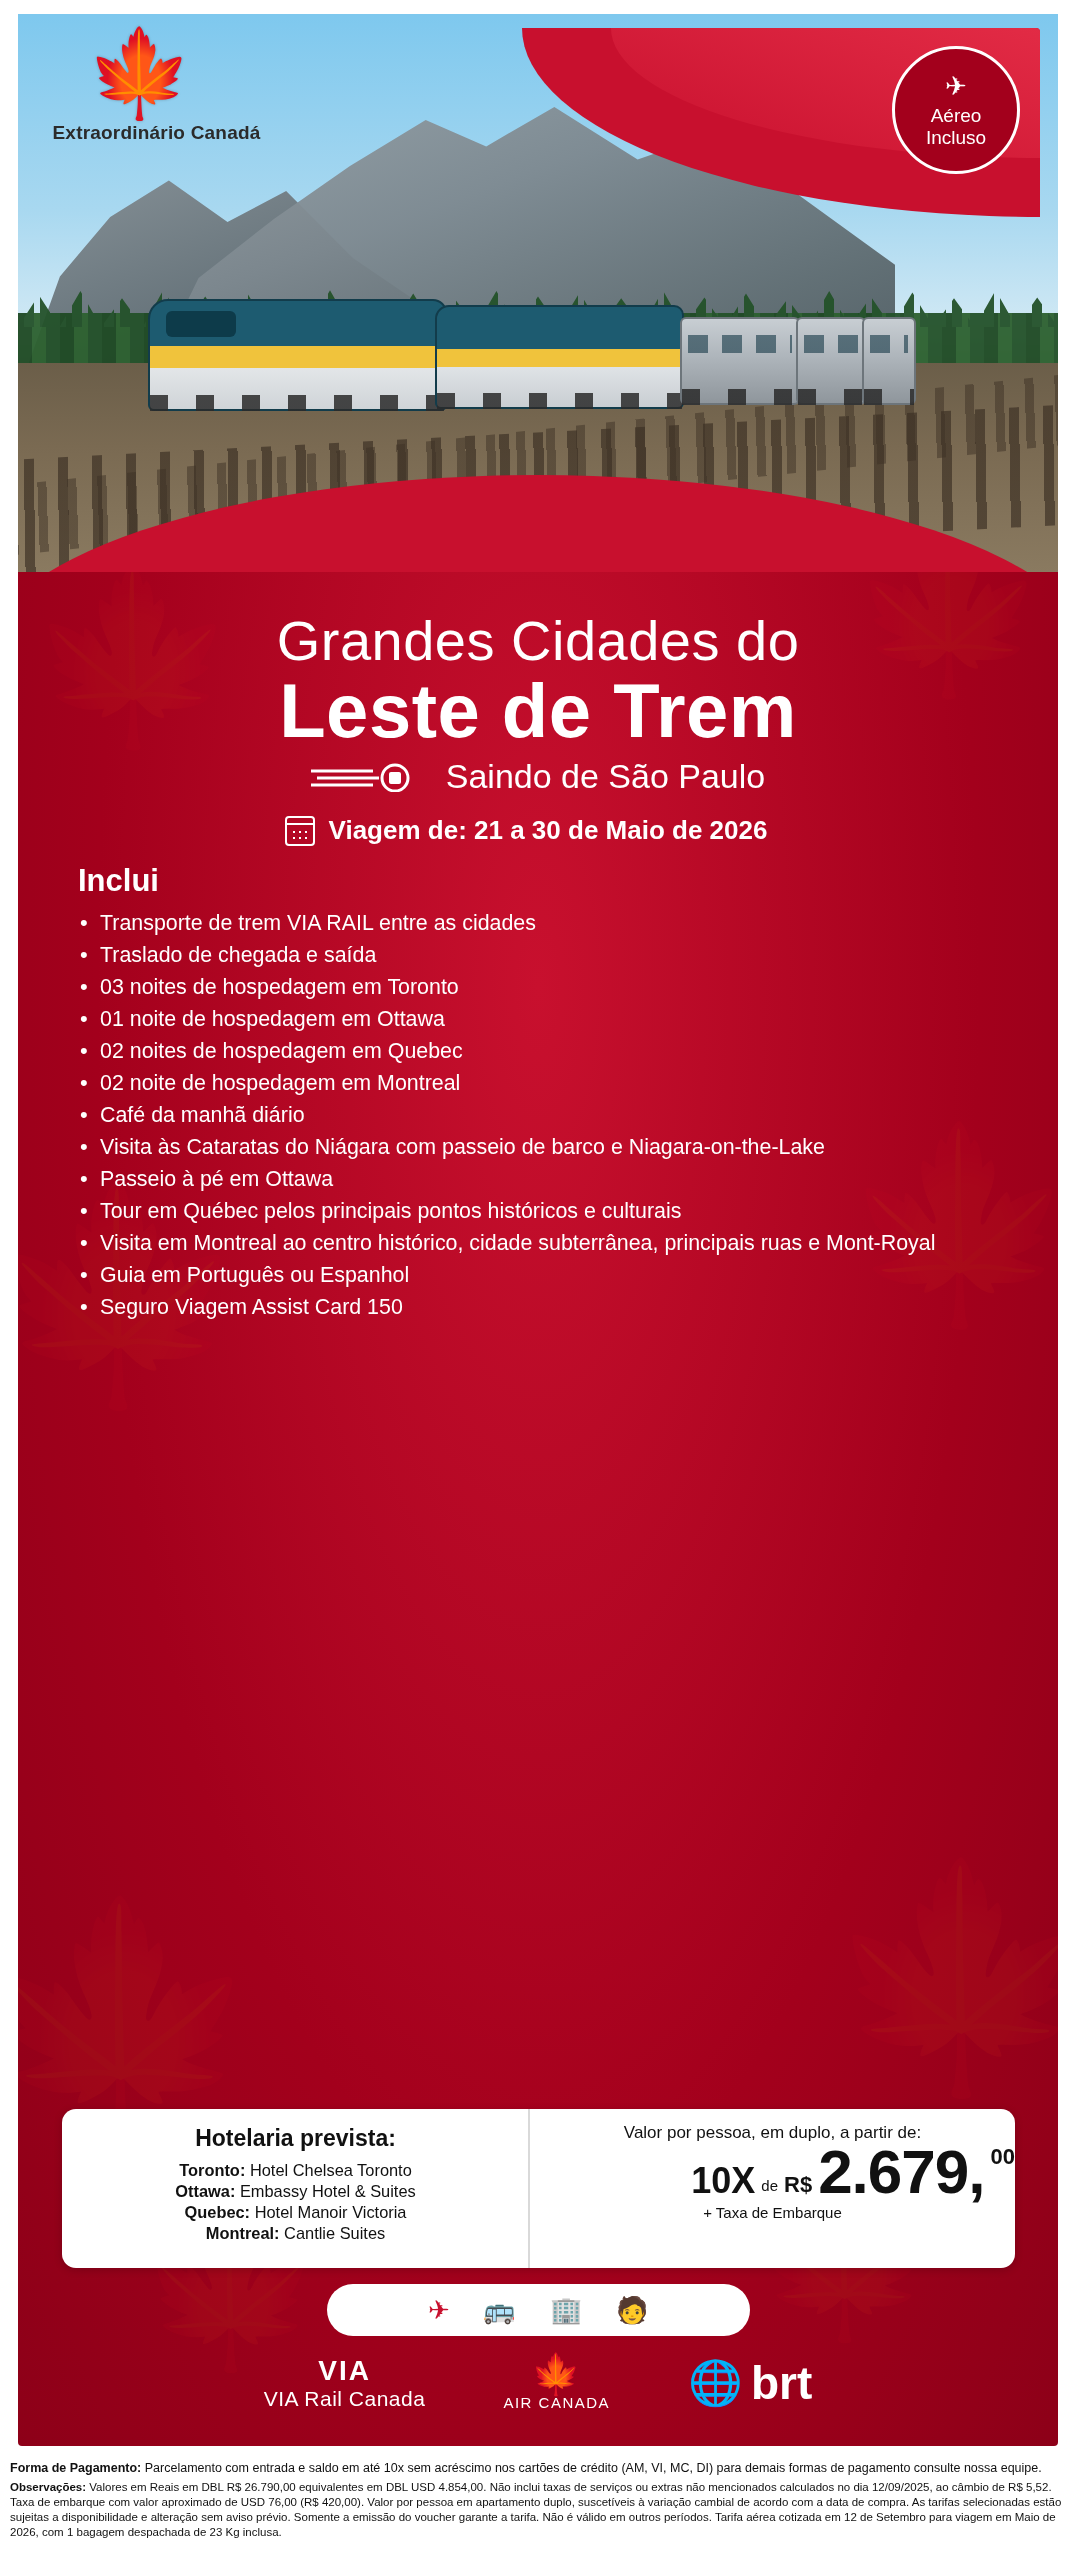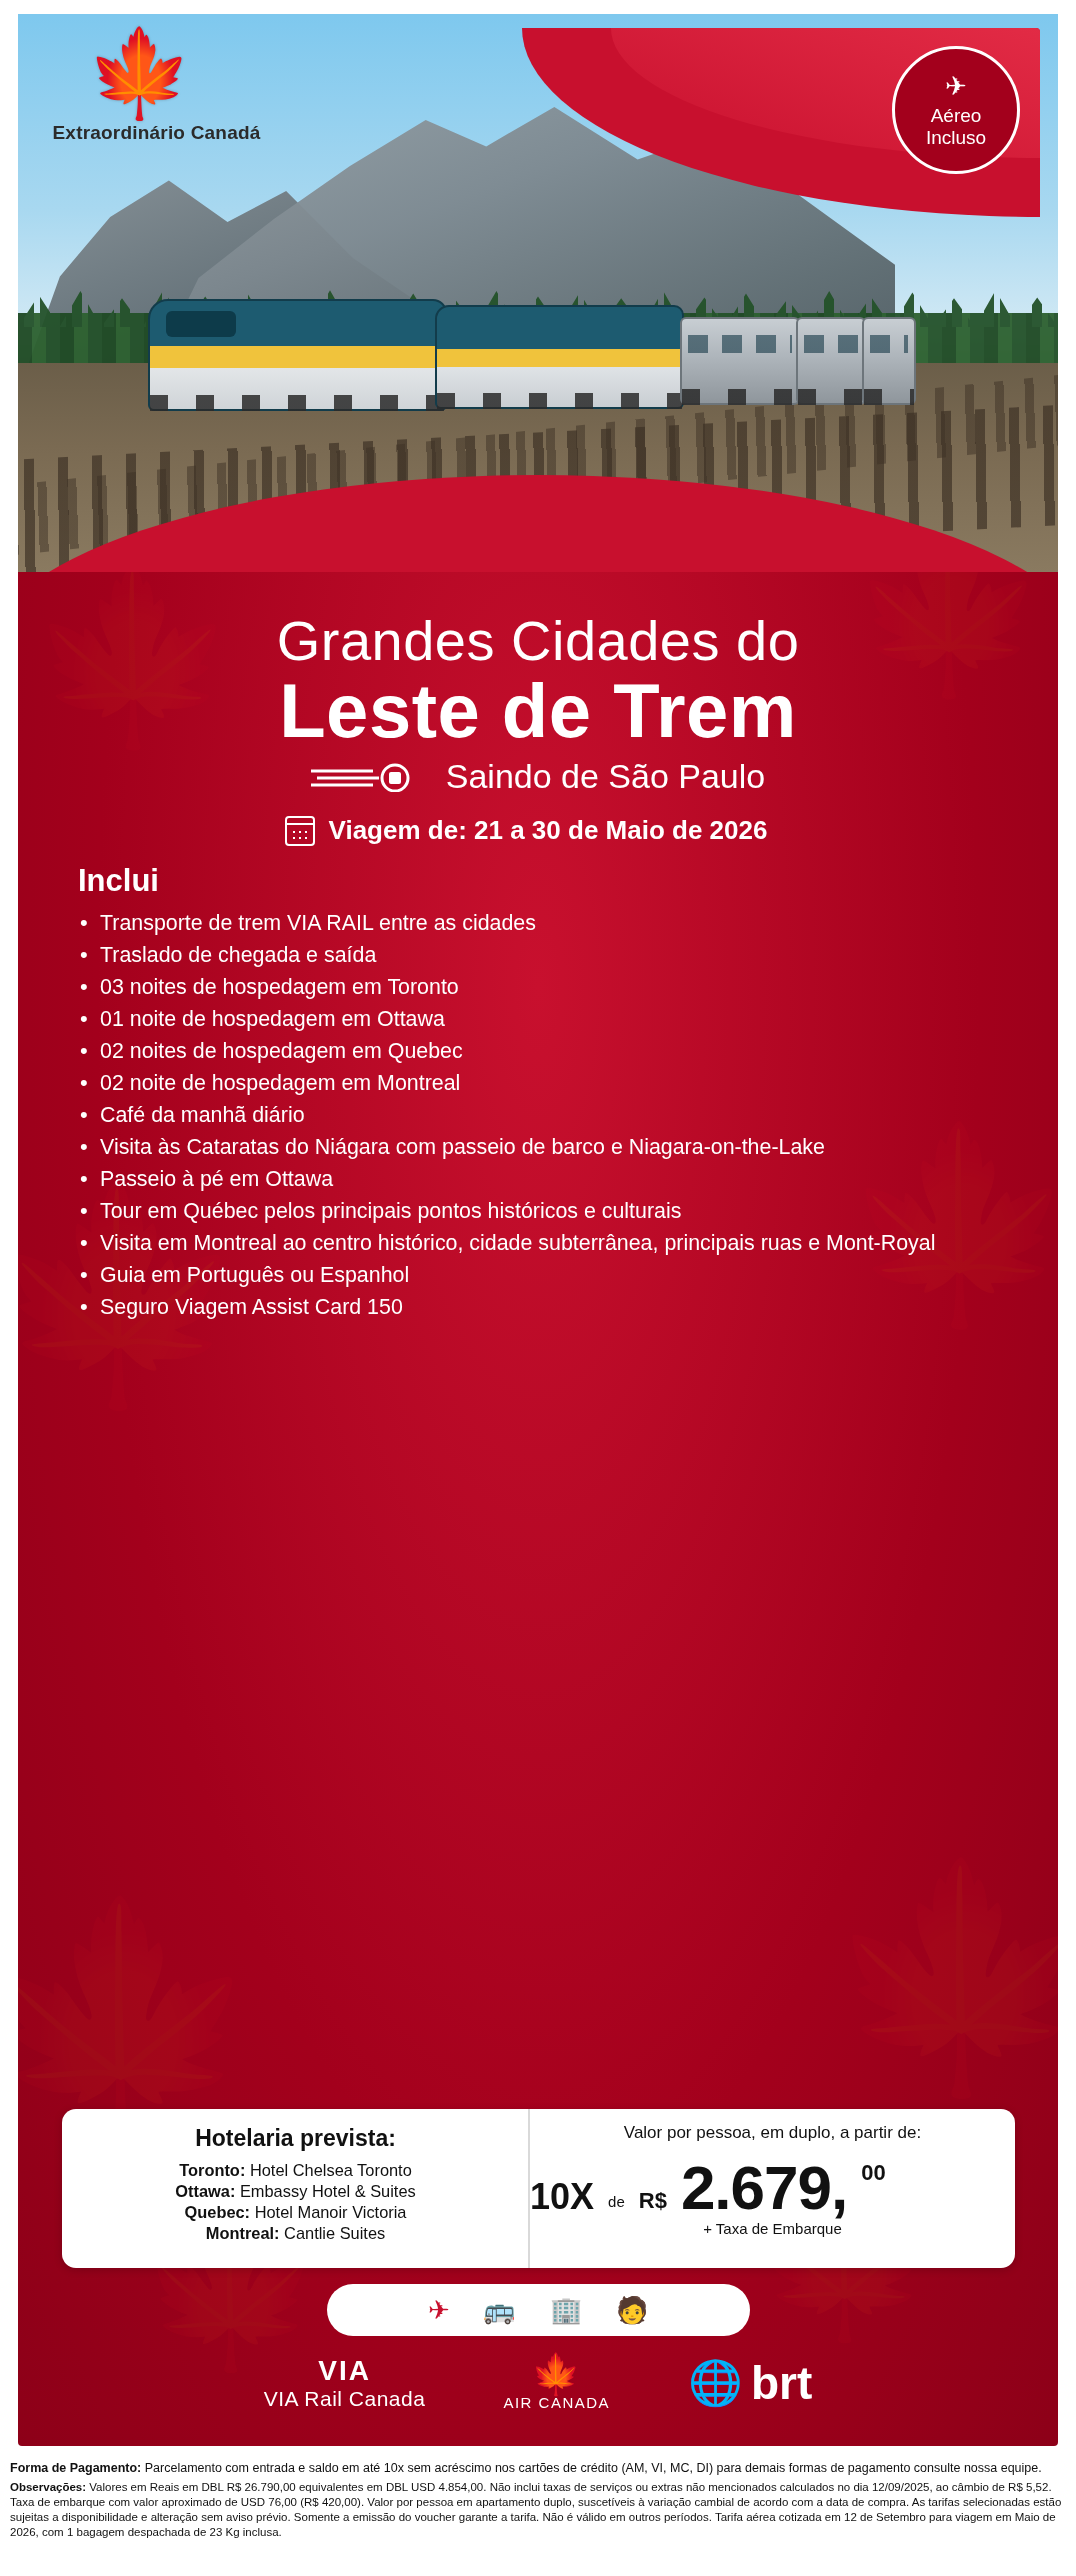--- a/index.html
+++ b/index.html
@@ -266,23 +266,23 @@
   .card-left {
     width: 468px; padding: 16px 10px 10px 11px; text-align: center;
     border-right: 2px solid #d9d9d9;
   }
   .card-left .h { font-size: 23px; font-weight: bold; color: #111; margin-bottom: 8px; }
   .card-left .row { font-size: 16.4px; color: #111; line-height: 21px; }
   .card-left .row b { font-weight: bold; }
   .card-right {
     flex: 1; text-align: center; padding-top: 14px; color: #111;
   }
-  .card-right .h { font-size: 17px; margin-bottom: 16px; }
+  .card-right .h { font-size: 17px; margin-bottom: 0; }
   .price-line {
-    display: flex; align-items: flex-end; justify-content: flex-start; gap: 14px;
+    display: flex; align-items: flex-end; justify-content: flex-end; gap: 6px;
   }
   .px { font-size: 36px; font-weight: bold; }
   .pde { font-size: 15px; padding-bottom: 8px; }
   .prs { font-size: 22px; font-weight: bold; padding-bottom: 4px; }
   .pmain { font-size: 62px; font-weight: bold; line-height: .95; letter-spacing: -1px; }
   .pcents { font-size: 22px; font-weight: bold; padding-bottom: 32px; }
   .taxa { font-size: 15px; margin-top: 2px; }
 
   
   .icon-strip {

